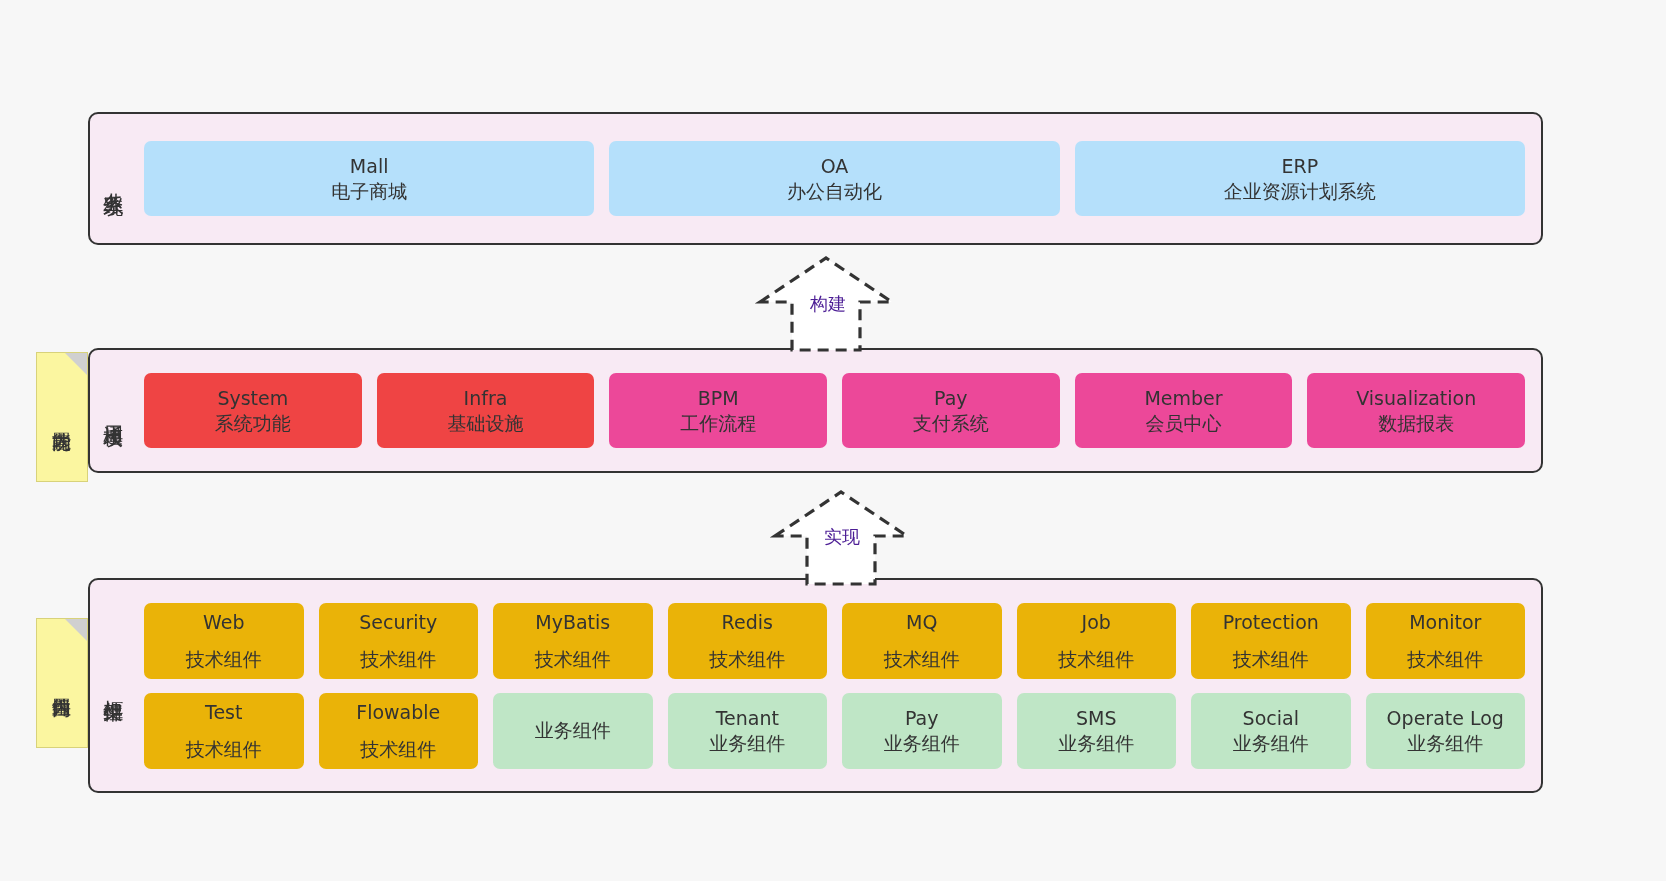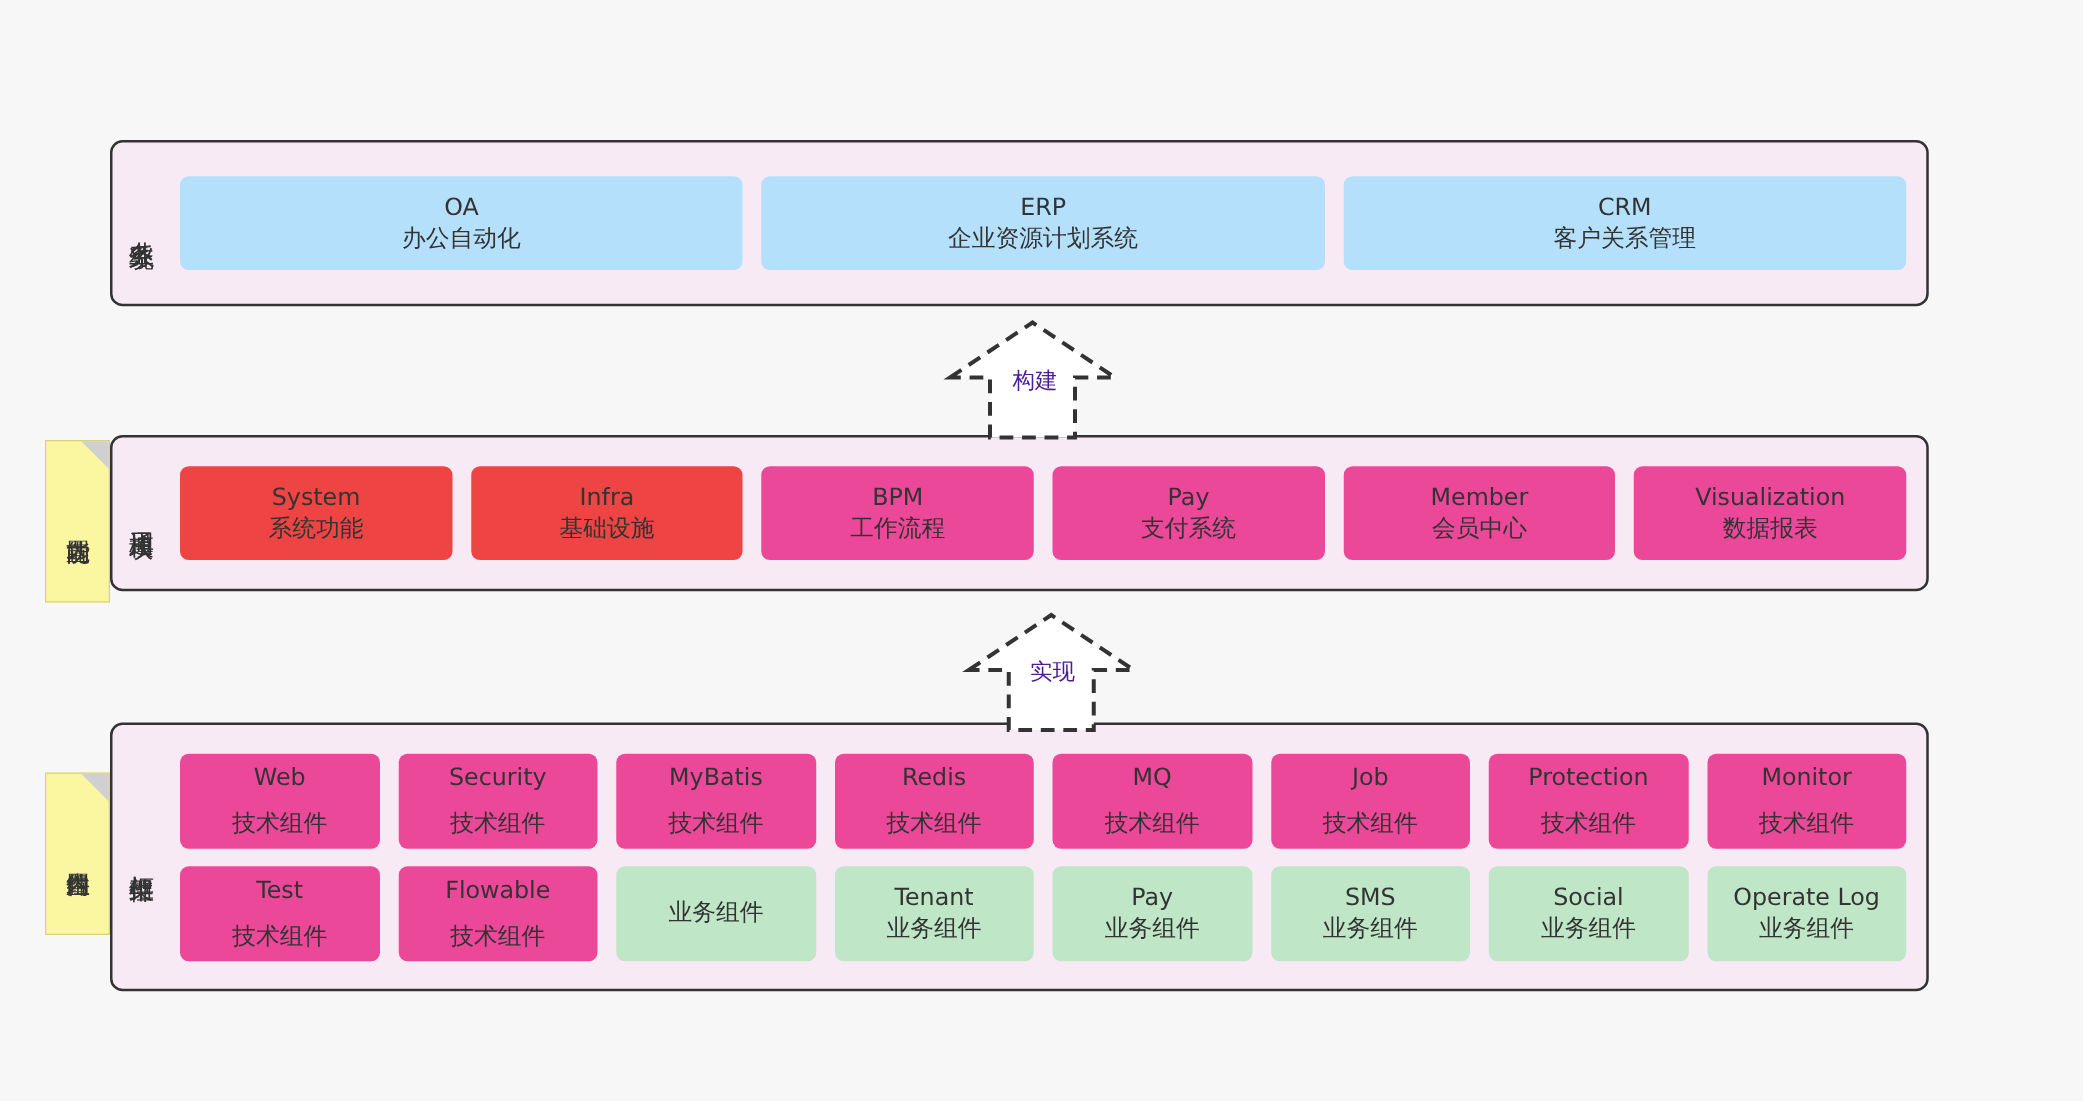--- a/index.html
+++ b/index.html
@@ -76,21 +76,21 @@
     padding: 6px 4px;
     min-width: 0;
   }
   .card .t { display: block; }
   .card .s { display: block; }
 
   
   .c-blue        { background: #b5e0fb; }
   .c-red         { background: #ef4444; }
   .c-pink        { background: #ec4899; }
-  .c-green       { background: #ec4899; gap: 13px; }
+  .c-green       { background: #eab308; gap: 13px; }
   .c-lightgreen  { background: #bfe6c6; }
 
   
   #layer-business  { left: 88px;  top: 112px; width: 1455px; height: 133px; }
   #layer-modules   { left: 88px;  top: 348px; width: 1455px; height: 125px; }
   #layer-framework { left: 88px;  top: 578px; width: 1455px; height: 215px; }
 
   #layer-business .card,
   #layer-modules .card { height: 75px; }
   #layer-framework .card { height: 76px; }
@@ -147,30 +147,30 @@
 </head>
 <body>
 
 <div id="canvas">
 
   <div class="layer" id="layer-business">
     <div class="layer-title">业务系统</div>
     <div class="layer-body">
       <div class="card-row">
         <div class="card c-blue">
+          <span class="t">Mall</span>
+          <span class="s">电子商城</span>
+        </div>
+        <div class="card c-blue">
           <span class="t">OA</span>
           <span class="s">办公自动化</span>
         </div>
         <div class="card c-blue">
           <span class="t">ERP</span>
           <span class="s">企业资源计划系统</span>
-        </div>
-        <div class="card c-blue">
-          <span class="t">CRM</span>
-          <span class="s">客户关系管理</span>
         </div>
       </div>
     </div>
   </div>
 
   <svg class="arrow-svg" id="arrow-build" viewBox="0 0 200 100">
     <path d="M 20 50 L 86 6 L 152 50 L 120 50 L 120 98 L 52 98 L 52 50 Z" fill="#ffffff" stroke="#333333" stroke-width="3.2" stroke-dasharray="11 7" stroke-linejoin="miter"></path>
   </svg>
   <div class="arrow-label" id="arrow-build-label">构建</div>
 

